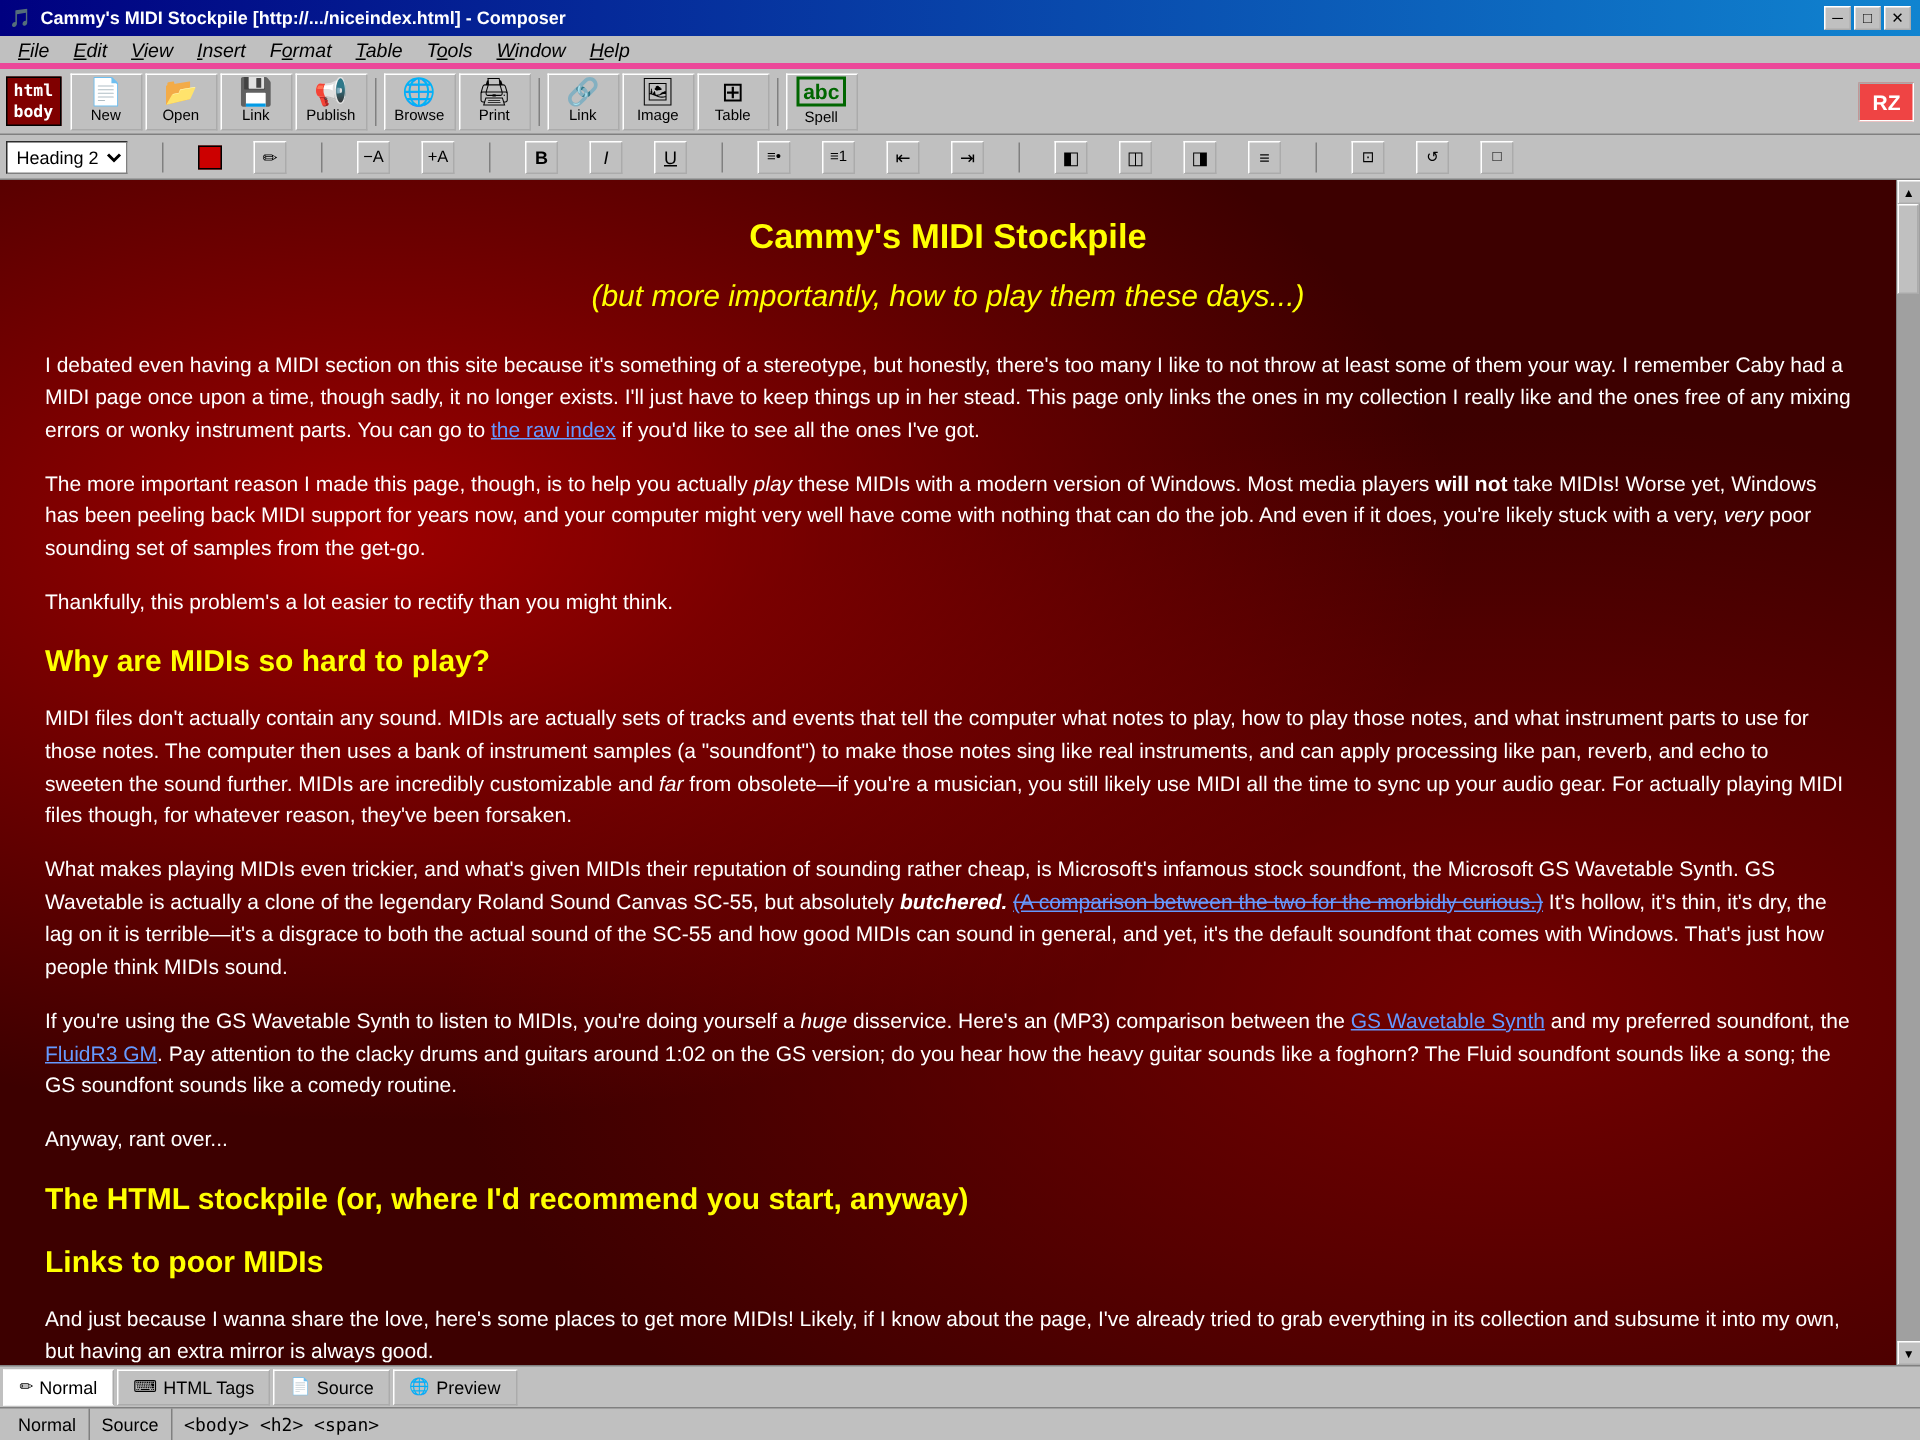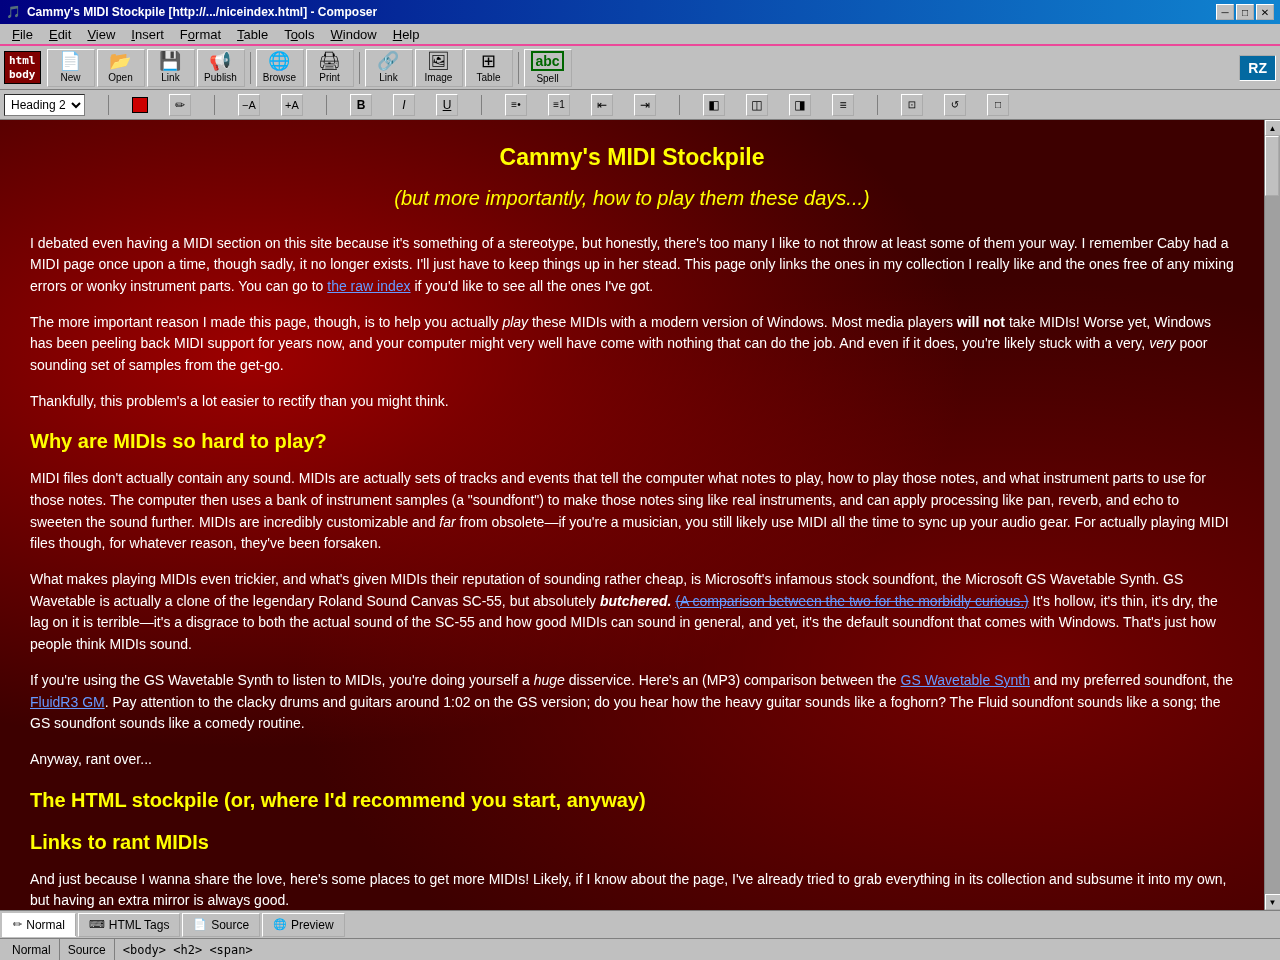--- a/index.html
+++ b/index.html
@@ -23,25 +23,26 @@
       border: 1px outset #fff;
       width: 18px; height: 16px;
       font-size: 10px;
       display: flex; align-items: center; justify-content: center;
       cursor: pointer; color: #000;
     }
 
     
     #menu-bar {
       background: #c0c0c0;
-      border-bottom: 2px solid #ec4899;
+      border-bottom: 4px solid #ec4899;
       display: flex;
       align-items: center;
       height: 22px;
       padding: 0 4px;
+      font-style: italic;
     }
     .menu-item {
       padding: 2px 8px;
       font-size: 13px;
       cursor: pointer;
     }
     .menu-item span { text-decoration: underline; }
 
     
     #toolbar {
@@ -270,21 +271,21 @@
   <div class="tb-btn">
     <span class="tb-icon">⊞</span>
     <span class="tb-label">Table</span>
   </div>
   <div class="tb-sep"></div>
   <div class="tb-btn">
     <span class="tb-icon" style="font-size:14px;font-weight:bold;color:#006600;border:2px solid #006600;padding:1px 2px;">abc</span>
     <span class="tb-label">Spell</span>
   </div>
   <div style="flex:1"></div>
-  <div style="background:#0369a1;color:white;font-weight:bold;font-size:14px;padding:4px 8px;border:1px inset #fff;">RZ</div>
+  <div style="background:#ef4444;color:white;font-weight:bold;font-size:14px;padding:4px 8px;border:1px inset #fff;">RZ</div>
 </div>
 
 <div id="format-toolbar">
   <select class="fmt-select">
     <option>Heading 2</option>
     <option>Normal</option>
     <option>Heading 1</option>
     <option>Heading 3</option>
     <option>Heading 4</option>
     <option>Heading 5</option>
@@ -347,21 +348,21 @@
     <p class="body-text">
       If you're using the GS Wavetable Synth to listen to MIDIs, you're doing yourself a <em>huge</em> disservice. Here's an (MP3) comparison between the <a class="link">GS Wavetable Synth</a> and my preferred soundfont, the <a class="link">FluidR3 GM</a>. Pay attention to the clacky drums and guitars around 1:02 on the GS version; do you hear how the heavy guitar sounds like a foghorn? The Fluid soundfont sounds like a song; the GS soundfont sounds like a comedy routine.
     </p>
 
     <p class="body-text">
       Anyway, rant over...
     </p>
 
     <h2 class="section-heading">The HTML stockpile (or, where I'd recommend you start, anyway)</h2>
 
-    <h2 class="section-heading">Links to rant MIDIs</h2>
+    <h2 class="section-heading">Links to poor MIDIs</h2>
 
     <p class="body-text">And just because I wanna share the love, here's some places to get more MIDIs! Likely, if I know about the page, I've already tried to grab everything in its collection and subsume it into my own, but having an extra mirror is always good.</p>
 
   </div>
 
   <div id="scrollbar">
     <div class="scroll-btn">▲</div>
     <div class="scroll-track">
       <div class="scroll-thumb"></div>
     </div>

